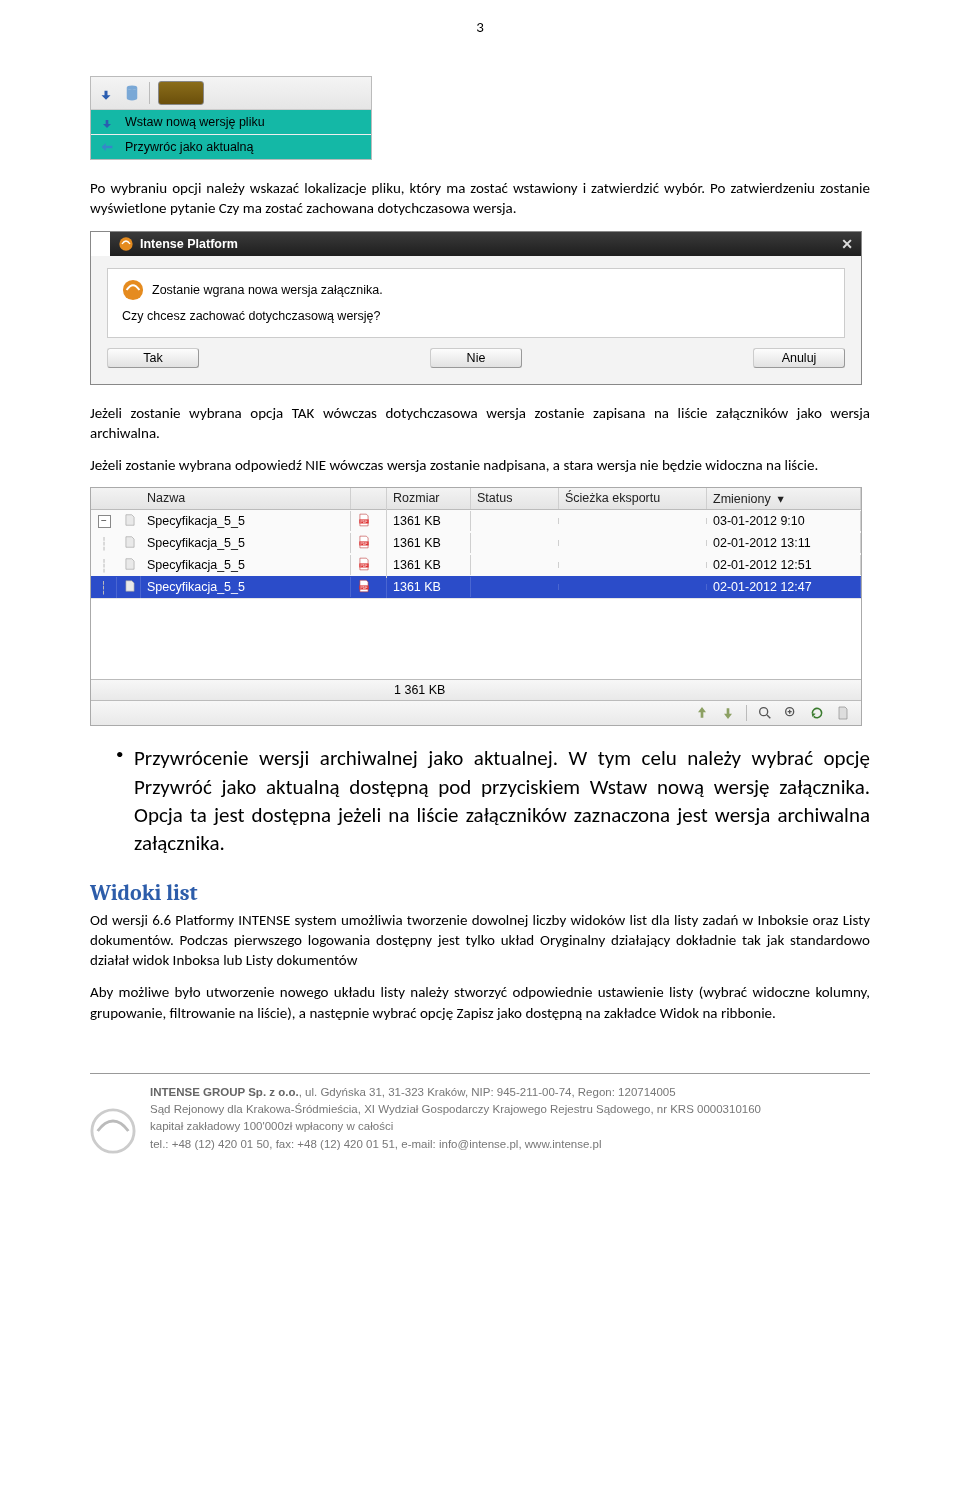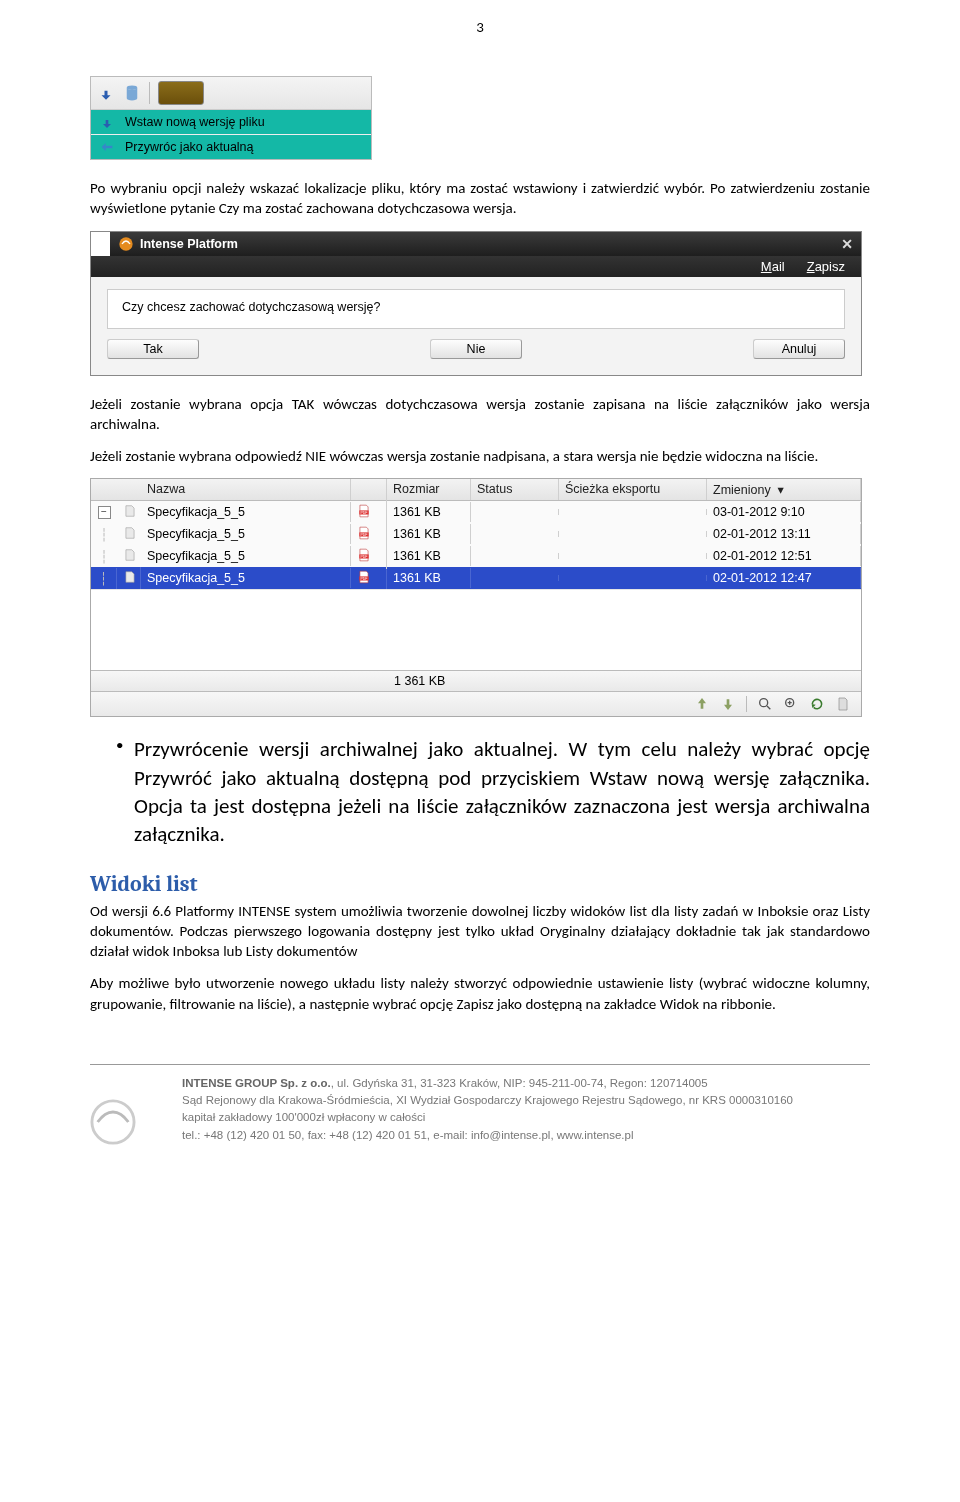--- a/index.html
+++ b/index.html
@@ -204,21 +204,20 @@
   .footer .flogo {
     width:46px; height:46px;
     flex:0 0 auto;
     margin-top:24px;
   }
   .footer .ftext {
     font-family: Verdana, sans-serif;
     font-size:11.5px;
     color:#777;
     line-height:1.5;
-    margin-left:32px;
   }
   .footer .ftext .company { font-weight:bold; color:#666;}
 </style>
 </head>
 <body>
 
 <div class="page">
   <div class="page-num">3</div>
 
   <div class="figure">
@@ -256,26 +255,29 @@
   <div class="figure">
     <div class="dialog">
       <div class="dlg-title">
         <svg class="svgicon" width="16" height="16" viewBox="0 0 24 24" style="margin-right:6px">
             <circle cx="12" cy="12" r="10" fill="#e58b1f"></circle>
             <path d="M6 12c4-6 8-6 12 0" stroke="#fff" stroke-width="2" fill="none"></path>
           </svg>
         <span>Intense Platform</span>
         <span class="closebox">✕</span>
       </div>
-      <div class="dlg-menubar">
-        <span><u>M</u>ail</span>
-        <span><u>Z</u>apisz</span>
-      </div>
       <div class="dlg-body">
         <div class="dlg-msg">
+          <div class="dlg-line1">
+            <svg class="logomark" viewBox="0 0 24 24">
+                <circle cx="12" cy="12" r="11" fill="#e58b1f"></circle>
+                <path d="M5 12c5-7 9-7 14 0" stroke="#fff" stroke-width="2.2" fill="none"></path>
+              </svg>
+            <span>Zostanie wgrana nowa wersja załącznika.</span>
+          </div>
           <div>Czy chcesz zachować dotychczasową wersję?</div>
         </div>
         <div class="dlg-buttons">
           <div class="winbtn">Tak</div>
           <div class="winbtn">Nie</div>
           <div class="winbtn">Anuluj</div>
         </div>
       </div>
     </div>
   </div>

